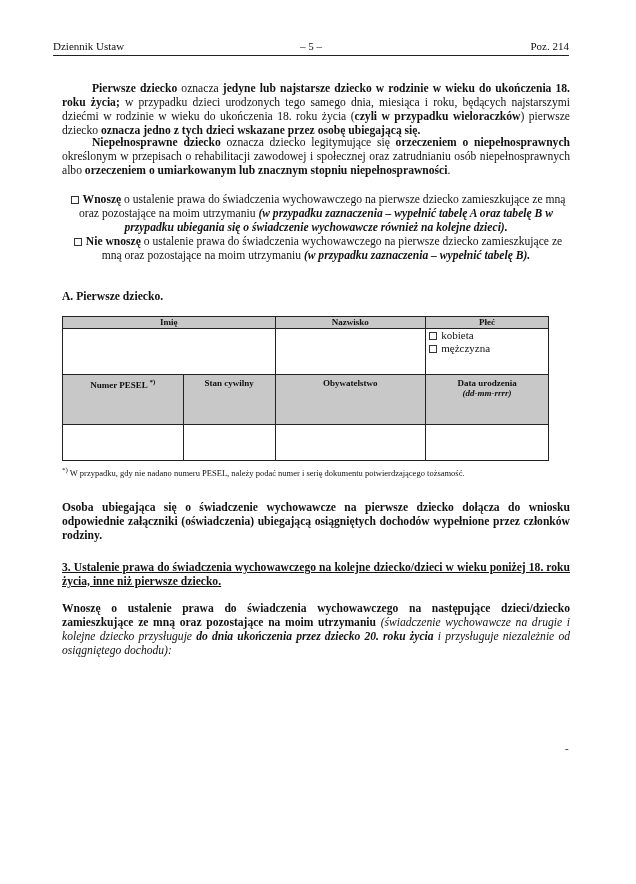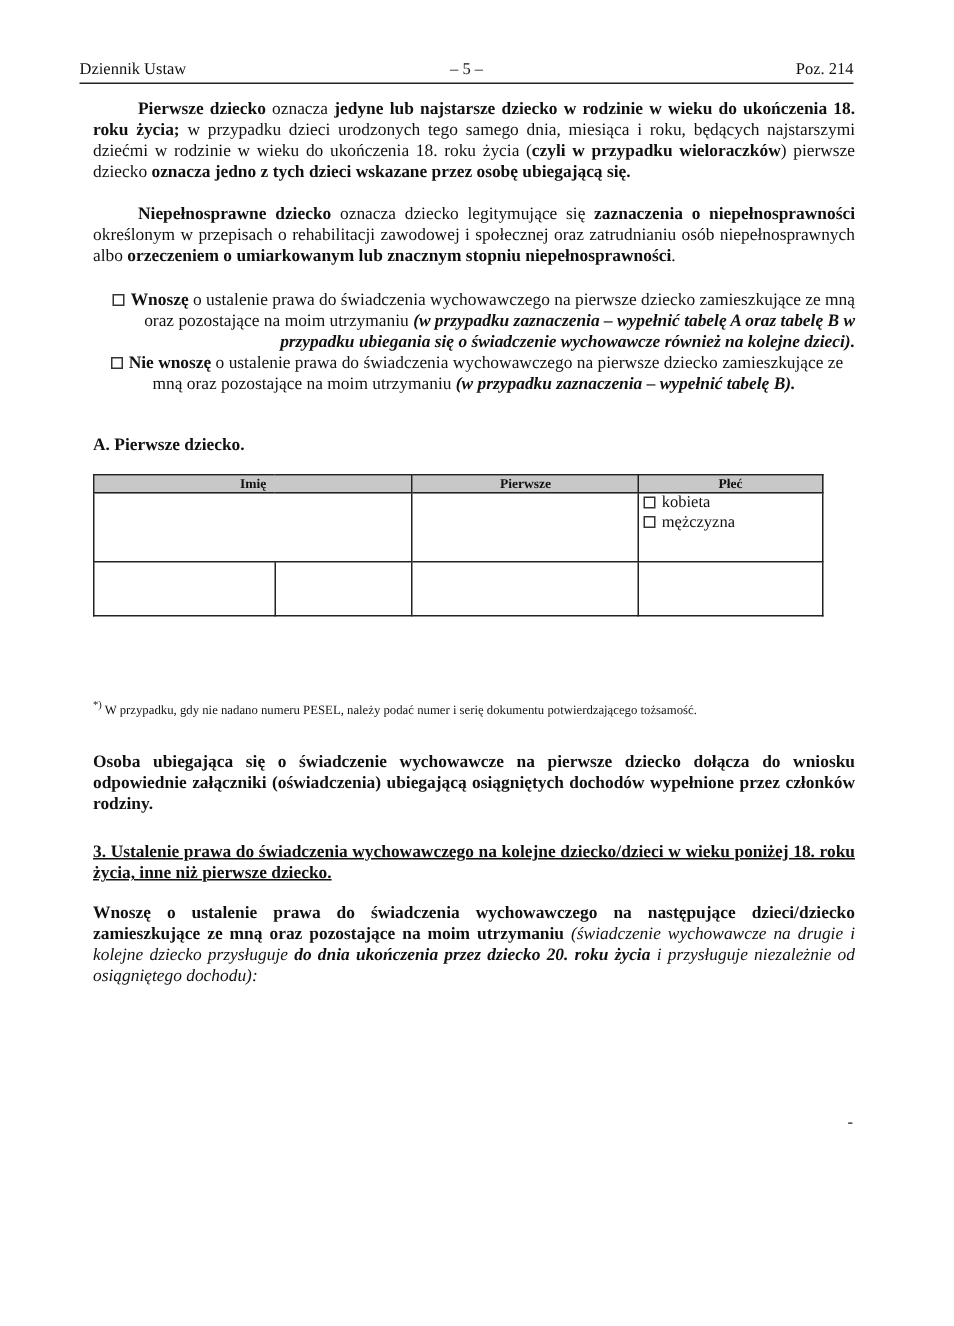--- a/index.html
+++ b/index.html
@@ -23,58 +23,64 @@
 </style>
 </head>
 <body>
 
 <div class="hdr">
   <span class="l">Dziennik Ustaw</span>
   <span class="c">– 5 –</span>
   <span class="r">Poz. 214</span>
 </div>
 
-<div class="body ind" style="top:66px">
+<div class="body ind" style="top:82px">
   <b>Pierwsze dziecko</b><span> oznacza </span><b>jedyne lub najstarsze dziecko w rodzinie w wieku do ukończenia 18. roku życia;</b><span> w przypadku dzieci urodzonych tego samego dnia, miesiąca i roku, będących najstarszymi dziećmi w rodzinie w wieku do ukończenia 18. roku życia (</span><b>czyli w przypadku wieloraczków</b><span>) pierwsze dziecko </span><b>oznacza jedno z tych dzieci wskazane przez osobę ubiegającą się.</b>
 </div>
 
 <div class="body ind" style="top:136px">
-  <b>Niepełnosprawne dziecko</b><span> oznacza dziecko legitymujące się </span><b>zaznaczenia o niepełnosprawności</b><span> określonym w przepisach o rehabilitacji zawodowej i społecznej oraz zatrudnianiu osób niepełnosprawnych albo </span><b>orzeczeniem o umiarkowanym lub znacznym stopniu niepełnosprawności</b><span>.</span>
+  <b>Niepełnosprawne dziecko</b><span> oznacza dziecko legitymujące się </span><b>orzeczeniem o niepełnosprawnych</b><span> określonym w przepisach o rehabilitacji zawodowej i społecznej oraz zatrudnianiu osób niepełnosprawnych albo </span><b>orzeczeniem o umiarkowanym lub znacznym stopniu niepełnosprawności</b><span>.</span>
 </div>
 
-<div class="body" style="top:193px;text-align:right">
+<div class="body" style="top:193px;text-align:center">
   <span class="chk"></span><b>Wnoszę</b><span> o ustalenie prawa do świadczenia wychowawczego na pierwsze dziecko zamieszkujące ze mną oraz pozostające na moim utrzymaniu </span><b><i>(w przypadku zaznaczenia – wypełnić tabelę A oraz tabelę B w przypadku ubiegania się o świadczenie wychowawcze również na kolejne dzieci).</i></b>
 </div>
 
 <div class="body" style="top:235px;text-align:center">
   <span class="chk"></span><b>Nie wnoszę</b><span>  o ustalenie prawa do świadczenia wychowawczego na pierwsze dziecko zamieszkujące ze mną oraz  pozostające na moim utrzymaniu </span><b><i>(w przypadku zaznaczenia – wypełnić tabelę B).</i></b>
 </div>
 
 <div class="body" style="top:290px"><b>A. Pierwsze dziecko.</b></div>
 
 <table>
   <colgroup>
       <col style="width:121px">
       <col style="width:92px">
       <col style="width:151px">
       <col style="width:123px">
     </colgroup>
   <tbody>
       <tr style="height:12px">
     <th colspan="2">Imię</th>
-    <th colspan="1" style="border-right:1px solid #222">Pierwsze</th>
+    <th colspan="1" style="border-right:1px solid #222">Nazwisko</th>
     <th><span>Płeć</span></th>
   </tr>
   <tr style="height:46px">
     <td colspan="2"></td>
     <td></td>
     <td style="vertical-align:top">
       <div class="opt"><span class="chk" style="margin-left:0"></span><span>kobieta</span></div>
       <div class="opt"><span class="chk" style="margin-left:0"></span><span>mężczyzna</span></div>
     </td>
+  </tr>
+  <tr style="height:50px">
+    <th style="padding-top:3px"><span>Numer PESEL</span> <sup>*)</sup></th>
+    <th style="padding-top:3px">Stan cywilny</th>
+    <th style="padding-top:3px">Obywatelstwo</th>
+    <th style="padding-top:3px"><div>Data urodzenia</div><i>(dd-mm-rrrr)</i></th>
   </tr>
   <tr style="height:36px">
     <td></td>
     <td></td>
     <td></td>
     <td></td>
   </tr>
 </tbody>
   </table>
 

